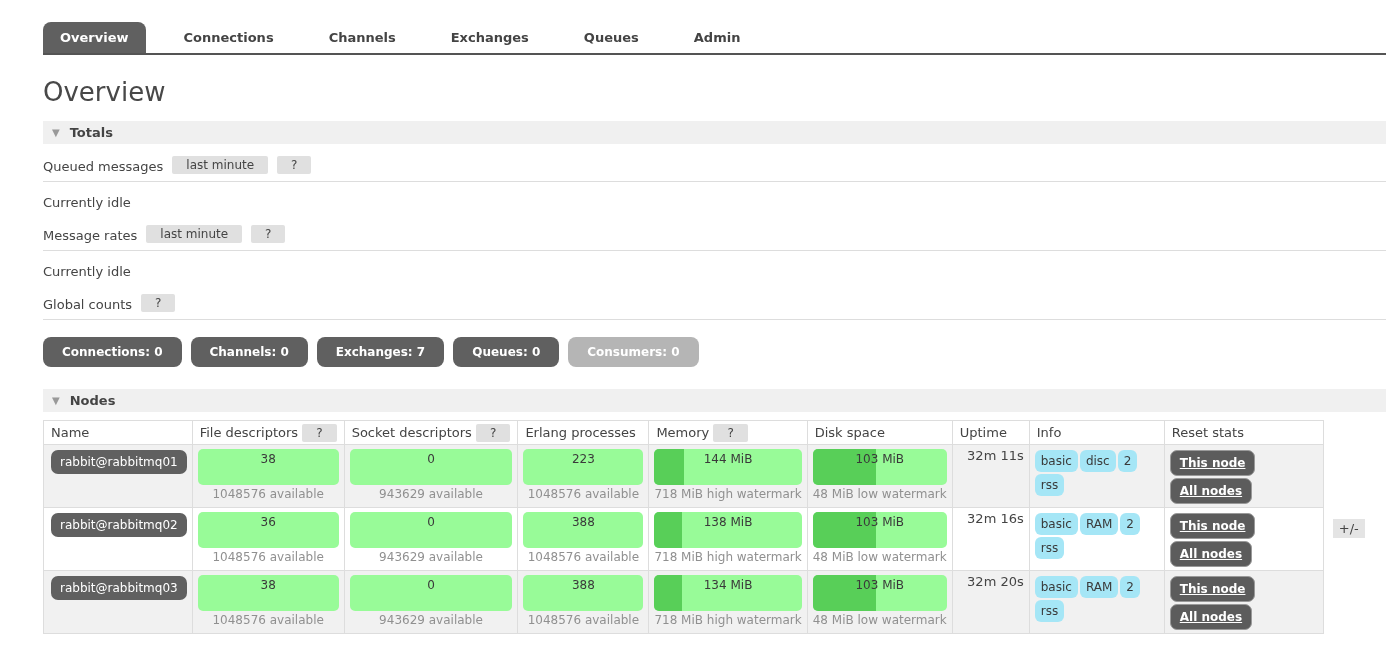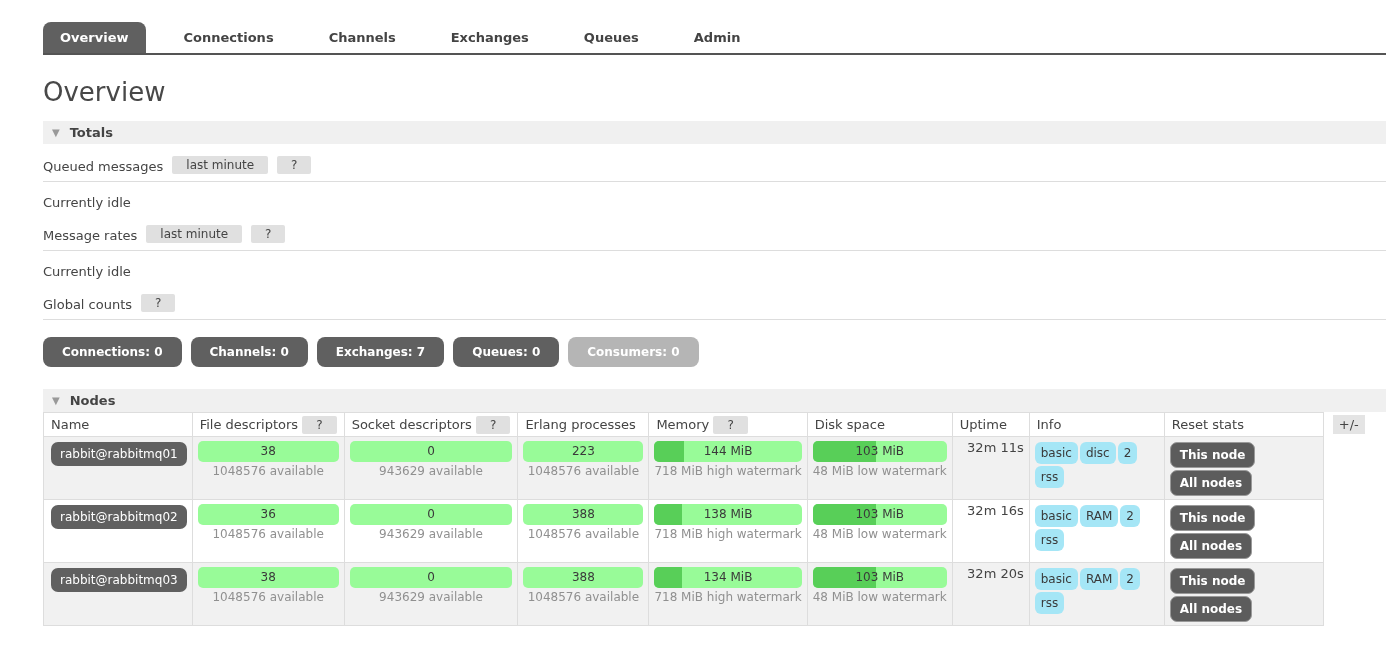--- a/index.html
+++ b/index.html
@@ -97,21 +97,21 @@
     border: none;
     border-radius: 8px;
     margin-right: 9px;
     cursor: pointer;
   }
   .count-btn.disabled { background: #b5b5b5; }
 
   .nodes-strip { margin-top: 22px; }
 
   
-  .table-wrap { display: flex; align-items: flex-start; }
+  .table-wrap { display: flex; align-items: center; margin-top: 8px; }
   table.nodes {
     border-collapse: collapse;
     table-layout: fixed;
     font-size: 12px;
     border: 1px solid #ccc;
     border-top: 1px solid #909090;
   }
   table.nodes th {
     font-weight: normal;
     font-size: 13px;
@@ -136,21 +136,21 @@
     font-size: 12px;
     padding: 5px 9px;
     border-radius: 7px;
     margin: 2px 0 0 2px;
     cursor: pointer;
     white-space: nowrap;
   }
 
   .bar {
     position: relative;
-    height: 21px;
+    height: 36px;
     background: #98fb98;
     border-radius: 5px;
     overflow: hidden;
     margin-top: 1px;
   }
   .bar-fill {
     position: absolute;
     left: 0; top: 0; bottom: 0;
     background: #58cf58;
     width: 0;
@@ -188,20 +188,21 @@
     color: #fff;
     font-weight: bold;
     font-size: 12px;
     font-family: inherit;
     border: 1px solid #9a9a9a;
     border-radius: 7px;
     padding: 5px 9px;
     margin: 2px 3px 0 0;
     cursor: pointer;
     white-space: nowrap;
+    text-decoration: underline;
   }
   .plus-minus {
     background: #e4e4e4;
     color: #444;
     font-size: 13px;
     padding: 2px 6px;
     margin: 3px 0 0 9px;
     cursor: pointer;
   }
 

